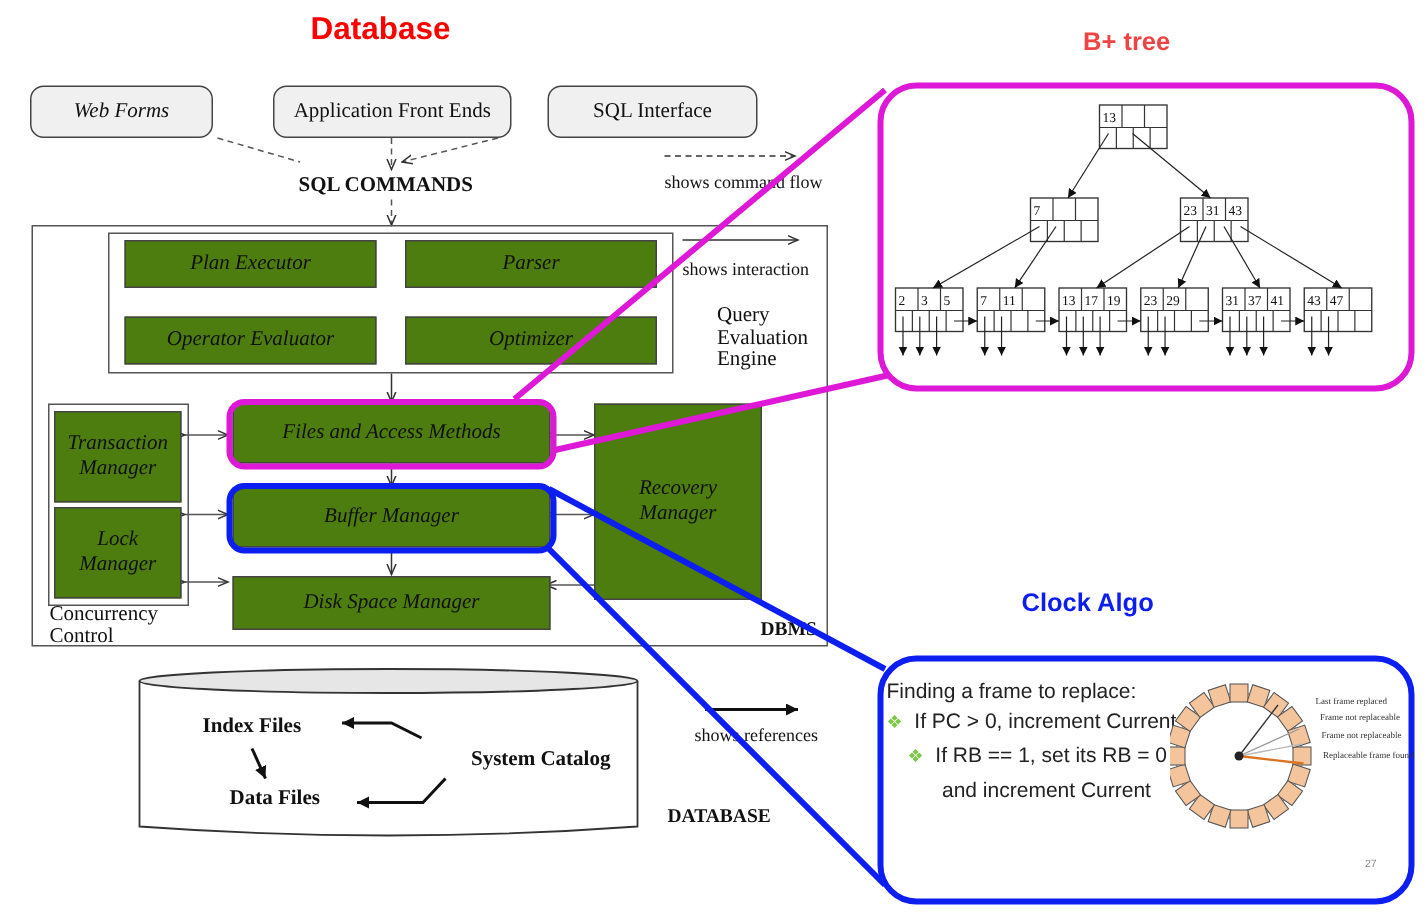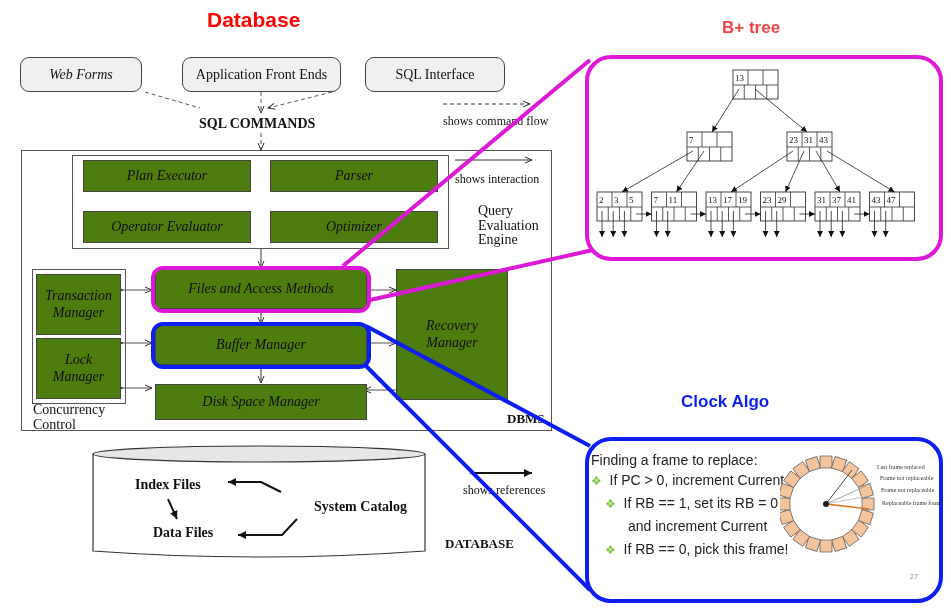--- a/index.html
+++ b/index.html
@@ -276,21 +276,20 @@
       <line x1="300.7" y1="156" x2="300.7" y2="182" stroke="#222" stroke-width="0.8" marker-end="url(#bt)"></line>
     </g>
 </svg>
 
 <div class="abs panel-blue" style="left:585px;top:437px;width:358px;height:166px;"></div>
 <div class="abs clock-text" style="left:591px;top:452px;">Finding a frame to replace:</div>
 <div class="abs" style="left:591px;top:472px;">
   <div class="clock-text" style="height:23px;"><span class="bullet">❖</span>&nbsp;&nbsp;<span>If PC &gt; 0, increment Current</span></div>
   <div class="clock-text" style="height:23px;padding-left:14px;"><span class="bullet">❖</span>&nbsp;&nbsp;<span>If RB == 1, set its RB = 0</span></div>
   <div class="clock-text" style="height:23px;padding-left:37px;">and increment Current</div>
-  <div class="clock-text" style="height:23px;padding-left:14px;"><span class="bullet">❖</span>&nbsp;&nbsp;<span>If RB == 0, pick this frame!</span></div>
 </div>
 <div class="abs" style="left:910px;top:573px;font-size:7px;color:#888;font-family:'Liberation Sans',sans-serif;">27</div>
 
 <svg class="abs" style="left:780px;top:448px;" width="165" height="112">
   <g id="clock-g">
       <circle cx="46" cy="56" r="42" fill="none" stroke="#999" stroke-width="0.8"></circle>
       <rect x="82" y="50" width="12" height="12" fill="#f4c49c" stroke="#555" stroke-width="0.7" transform="rotate(0 88 56)"></rect>
       <rect x="79.94437368439645" y="62.97871376374779" width="12" height="12" fill="#f4c49c" stroke="#555" stroke-width="0.7" transform="rotate(18 85.94437368439645 68.97871376374779)"></rect>
       <rect x="73.97871376374779" y="74.68698059628387" width="12" height="12" fill="#f4c49c" stroke="#555" stroke-width="0.7" transform="rotate(36 79.97871376374779 80.68698059628387)"></rect>
       <rect x="64.68698059628387" y="83.97871376374779" width="12" height="12" fill="#f4c49c" stroke="#555" stroke-width="0.7" transform="rotate(54 70.68698059628387 89.97871376374779)"></rect>

